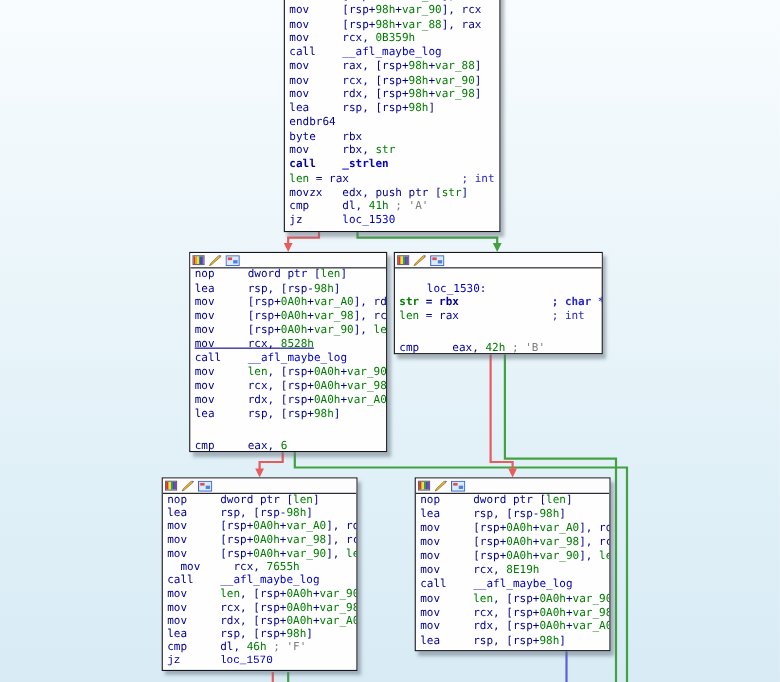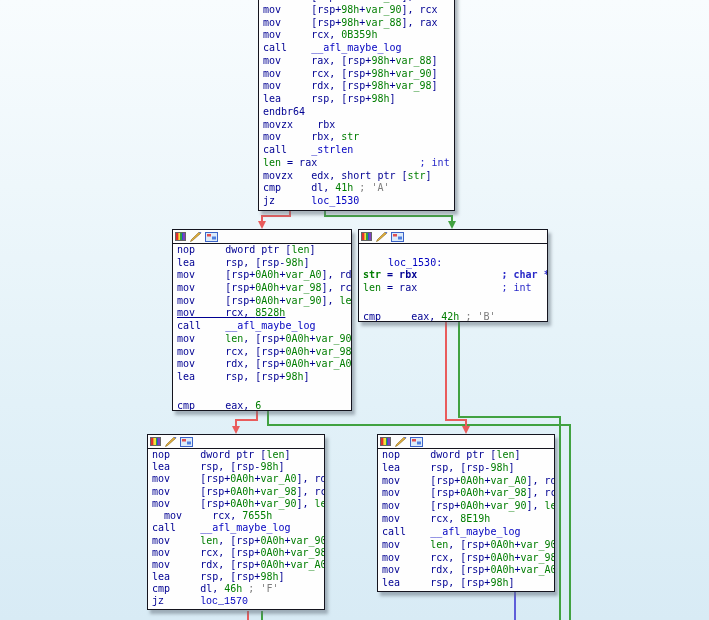--- a/index.html
+++ b/index.html
@@ -56,25 +56,25 @@
       <div class="line" style="height: 12.7647px; line-height: 12.7647px;"><span class="sg-i">mov     [rsp+</span><span class="sg-g">98h</span><span class="sg-i">+</span><span class="sg-g">var_98</span><span class="sg-i">], rdx</span></div>
       <div class="line" style="height: 12.7647px; line-height: 12.7647px;"><span class="sg-i">mov     [rsp+</span><span class="sg-g">98h</span><span class="sg-i">+</span><span class="sg-g">var_90</span><span class="sg-i">], rcx</span></div>
       <div class="line" style="height: 12.7647px; line-height: 12.7647px;"><span class="sg-i">mov     [rsp+</span><span class="sg-g">98h</span><span class="sg-i">+</span><span class="sg-g">var_88</span><span class="sg-i">], rax</span></div>
       <div class="line" style="height: 12.7647px; line-height: 12.7647px;"><span class="sg-i">mov     rcx, </span><span class="sg-g">0B359h</span></div>
       <div class="line" style="height: 12.7647px; line-height: 12.7647px;"><span class="sg-i">call    </span><span class="sg-n">__afl_maybe_log</span></div>
       <div class="line" style="height: 12.7647px; line-height: 12.7647px;"><span class="sg-i">mov     rax, [rsp+</span><span class="sg-g">98h</span><span class="sg-i">+</span><span class="sg-g">var_88</span><span class="sg-i">]</span></div>
       <div class="line" style="height: 12.7647px; line-height: 12.7647px;"><span class="sg-i">mov     rcx, [rsp+</span><span class="sg-g">98h</span><span class="sg-i">+</span><span class="sg-g">var_90</span><span class="sg-i">]</span></div>
       <div class="line" style="height: 12.7647px; line-height: 12.7647px;"><span class="sg-i">mov     rdx, [rsp+</span><span class="sg-g">98h</span><span class="sg-i">+</span><span class="sg-g">var_98</span><span class="sg-i">]</span></div>
       <div class="line" style="height: 12.7647px; line-height: 12.7647px;"><span class="sg-i">lea     rsp, [rsp+</span><span class="sg-g">98h</span><span class="sg-i">]</span></div>
       <div class="line" style="height: 12.7647px; line-height: 12.7647px;"><span class="sg-i">endbr64</span></div>
-      <div class="line" style="height: 12.7647px; line-height: 12.7647px;"><span class="sg-i">movzx    rbx</span></div>
+      <div class="line" style="height: 12.7647px; line-height: 12.7647px;"><span class="sg-i">byte    rbx</span></div>
       <div class="line" style="height: 12.7647px; line-height: 12.7647px;"><span class="sg-i">mov     rbx, </span><span class="sg-g">str</span></div>
-      <div class="line" style="height: 12.7647px; line-height: 12.7647px;"><span class="sg-i">call    </span><span class="sg-n">_strlen</span></div>
+      <div class="line" style="height: 12.7647px; line-height: 12.7647px; font-weight: bold;"><span class="sg-i">call    </span><span class="sg-n">_strlen</span></div>
       <div class="line" style="height: 12.7647px; line-height: 12.7647px;"><span class="sg-g">len</span><span class="sg-i"> = rax</span><span class="sg-i">                 </span><span class="sg-c">; int</span></div>
-      <div class="line" style="height: 12.7647px; line-height: 12.7647px;"><span class="sg-i">movzx   edx, short ptr [</span><span class="sg-g">str</span><span class="sg-i">]</span></div>
+      <div class="line" style="height: 12.7647px; line-height: 12.7647px;"><span class="sg-i">movzx   edx, push ptr [</span><span class="sg-g">str</span><span class="sg-i">]</span></div>
       <div class="line" style="height: 12.7647px; line-height: 12.7647px;"><span class="sg-i">cmp     dl, </span><span class="sg-g">41h</span><span class="sg-i"> </span><span class="sg-k">; 'A'</span></div>
       <div class="line" style="height: 12.7647px; line-height: 12.7647px;"><span class="sg-i">jz      </span><span class="sg-n">loc_1530</span></div>
     </div>
     <div class="block" style="left: 172px; top: 229px; width: 180px; height: 182px;">
       <div class="hdr">
         <span class="icon"><span class="palette" style="display: inline-block;"></span></span>
         <span class="icon"><svg width="12" height="10" viewBox="0 0 12 10">
             <path d="M0.5 9.5 L2.5 8.5 L10.5 1.5 L9 0.2 L1.5 7.5 Z" fill="#e8b43c" stroke="#7a5a10" stroke-width="0.6"></path>
             <path d="M9 0.2 L10.5 1.5 L11.5 0.8 L10 -0.3 Z" fill="#4a6ad0"></path>
           </svg></span>

